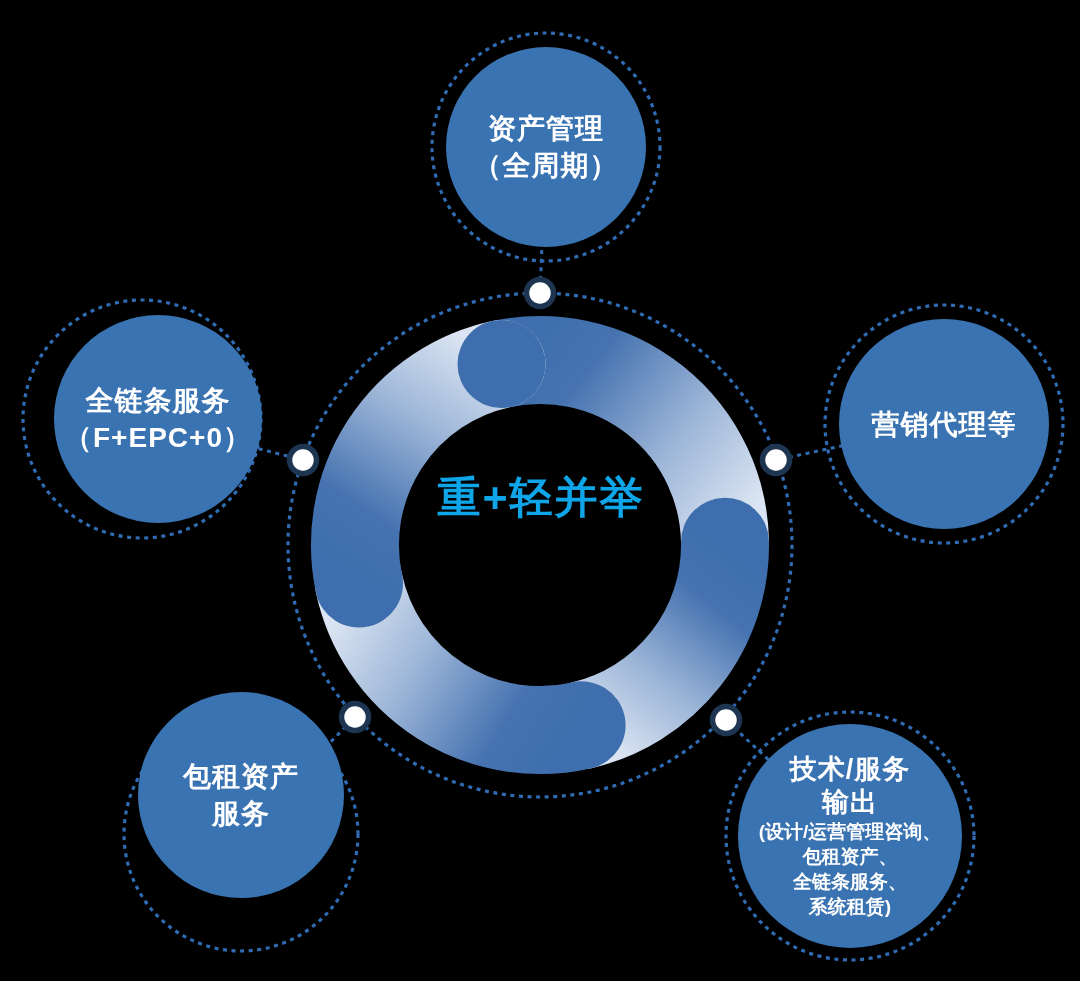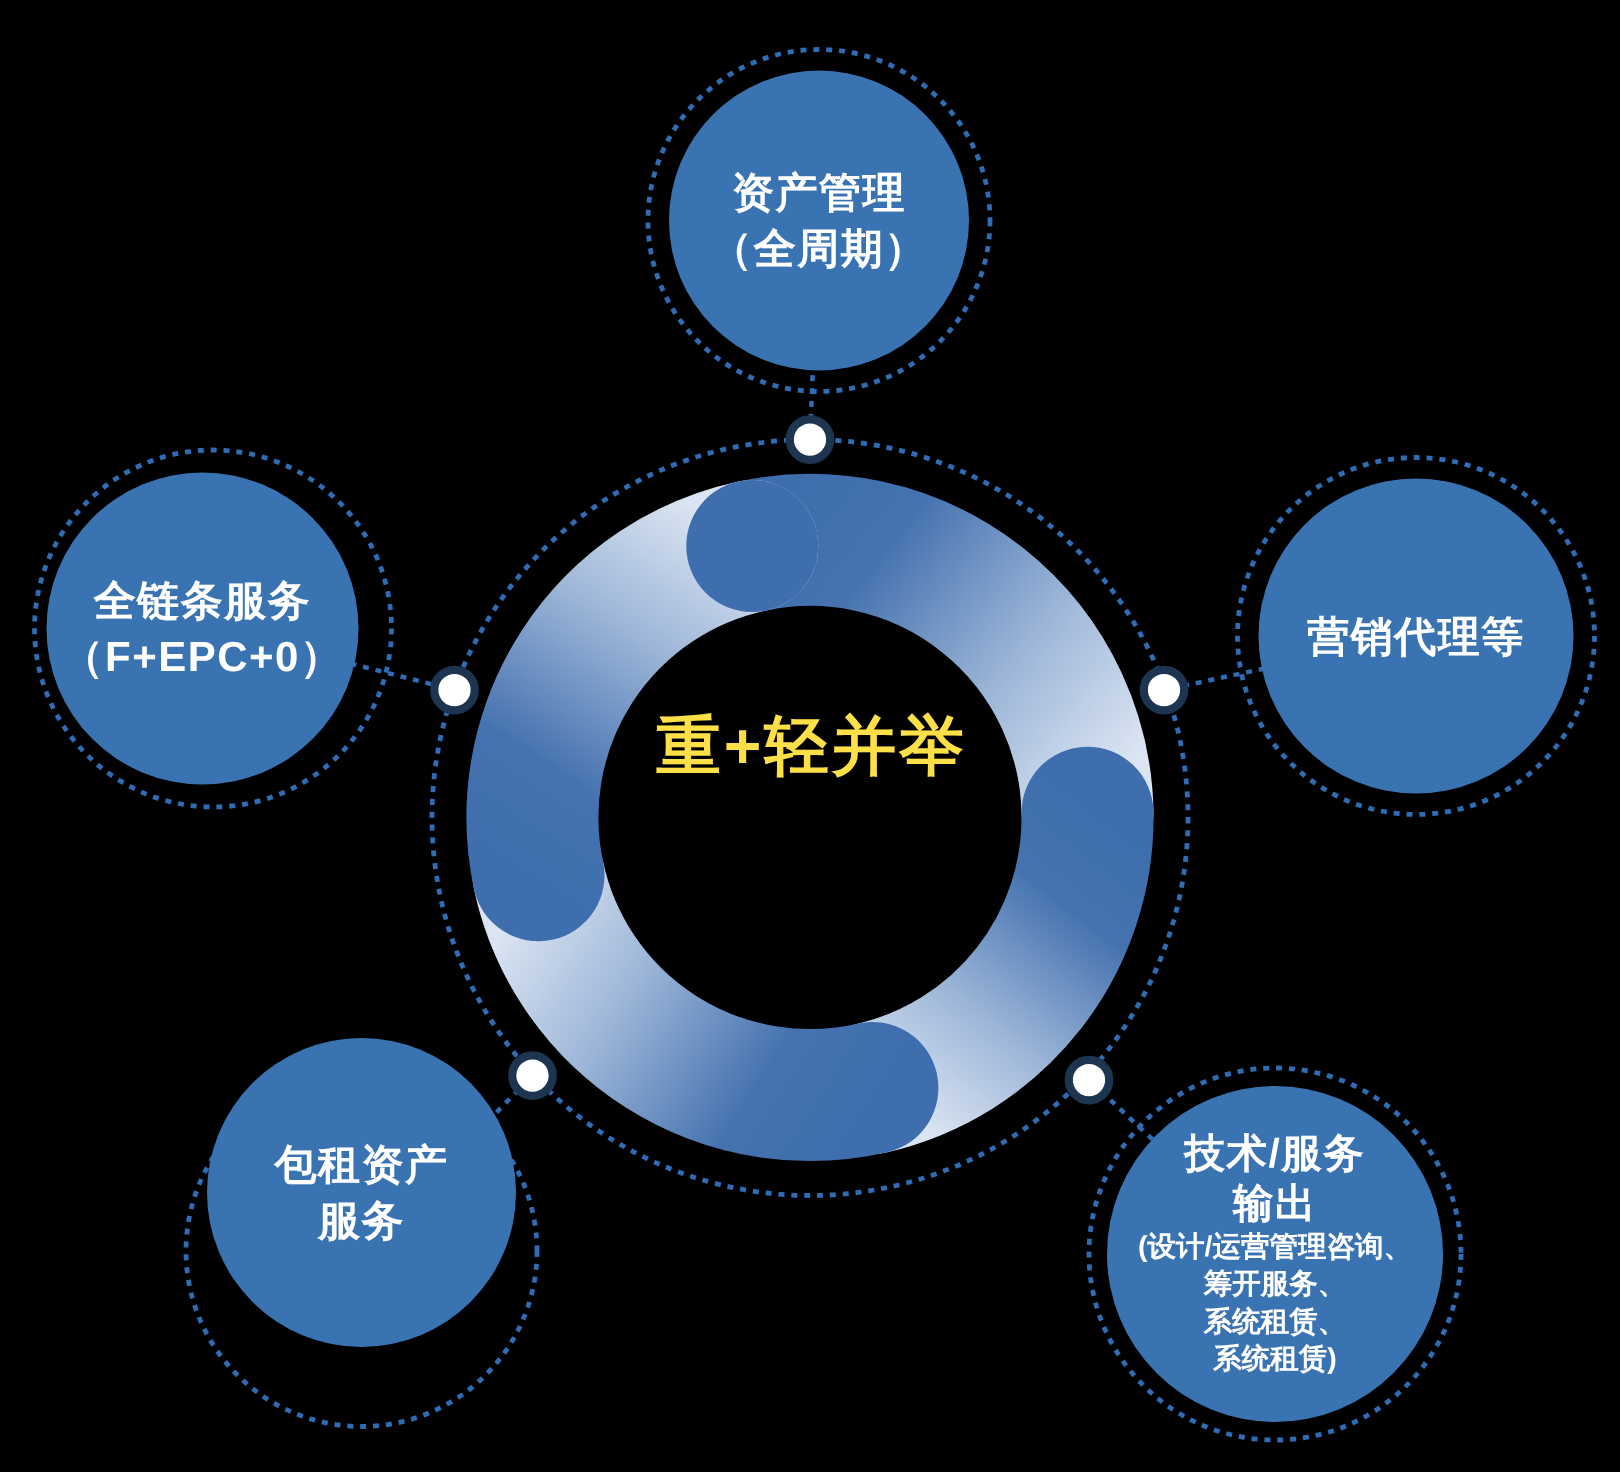--- a/index.html
+++ b/index.html
@@ -15,30 +15,30 @@
   .cap   { fill:#3e6ead; }
 
   .sat {
     position:absolute; border-radius:50%; background:#3a73b2; color:#ffffff;
     display:flex; flex-direction:column; align-items:center; justify-content:center;
     text-align:center; font-weight:bold;
   }
   .sat .line    { font-size:28px; line-height:37px; letter-spacing:1px; white-space:nowrap; }
   .sat .subline { font-size:19px; line-height:25px; letter-spacing:0; white-space:nowrap; }
   #sat-top   { left:446px; top:47px;  width:200px; height:200px; }
-  #sat-left  { left:31px;  top:315px; width:208px; height:208px; }
+  #sat-left  { left:54px;  top:315px; width:208px; height:208px; }
   #sat-right { left:839px; top:319px; width:210px; height:210px; }
   #sat-bl    { left:138px; top:692px; width:206px; height:206px; }
   #sat-br    { left:738px; top:724px; width:224px; height:224px; }
   #sat-br .line { font-size:27px; line-height:33px; }
 
   .center-title {
     position:absolute; left:341px; top:471px; width:400px; height:54px;
     display:flex; align-items:center; justify-content:center;
-    font-size:43px; font-weight:800; color:#fde047; letter-spacing:2px; white-space:nowrap;
+    font-size:43px; font-weight:800; color:#0ea5e9; letter-spacing:2px; white-space:nowrap;
   }
 </style>
 </head>
 <body>
 
 <div id="stage">
 
   <svg class="layer" width="1080" height="981" viewBox="0 0 1080 981">
     <defs>
       <linearGradient id="gradA" gradientUnits="userSpaceOnUse" x1="501.5" y1="364" x2="725" y2="541.8">
@@ -110,20 +110,20 @@
 
   <div class="sat" id="sat-bl">
     <div class="line">包租资产</div>
     <div class="line">服务</div>
   </div>
 
   <div class="sat" id="sat-br">
     <div class="line">技术/服务</div>
     <div class="line">输出</div>
     <div class="subline">(设计/运营管理咨询、</div>
-    <div class="subline">筹开服务、</div>
-    <div class="subline">系统租赁、</div>
+    <div class="subline">包租资产、</div>
+    <div class="subline">全链条服务、</div>
     <div class="subline">系统租赁)</div>
   </div>
 
   <div class="center-title">重+轻并举</div>
 
 </div>
 
 </body></html>

